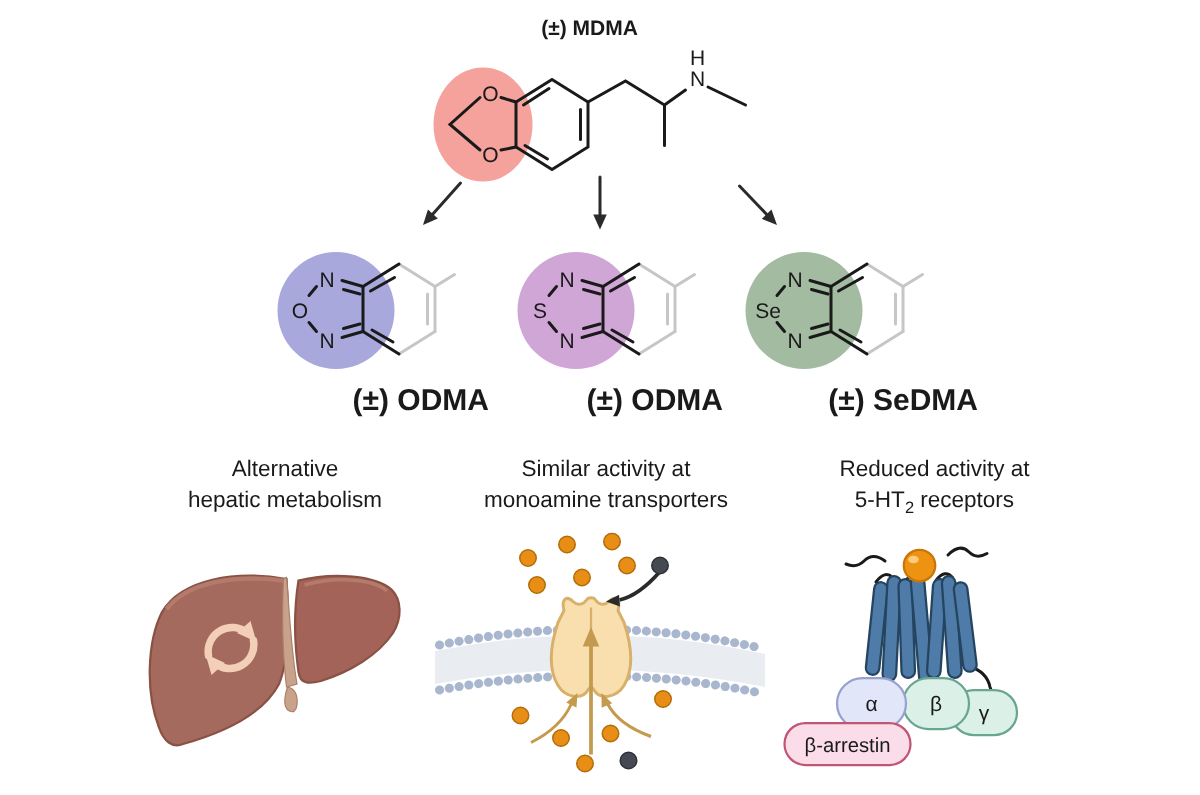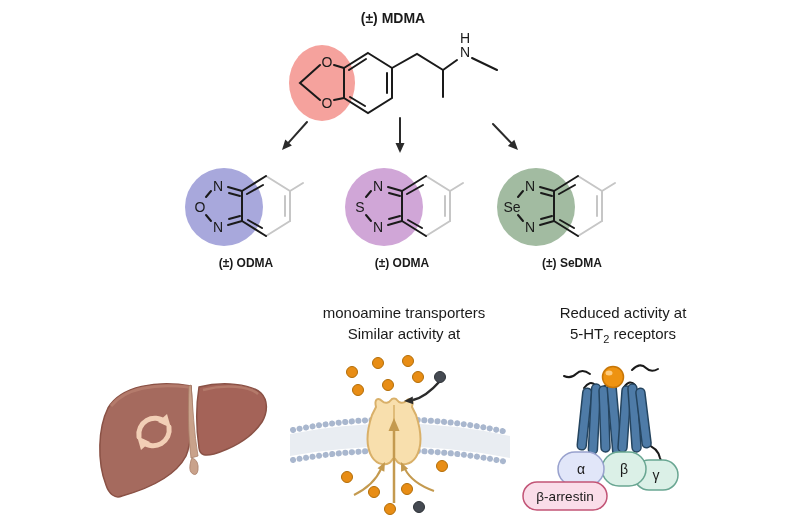--- a/index.html
+++ b/index.html
@@ -1,20 +1,20 @@
 <!DOCTYPE html>
 <html><head>
 <meta charset="utf-8">
 <style>
   html,body{margin:0;padding:0;background:#ffffff;}
   #canvas{position:relative;width:800px;height:530px;background:#ffffff;overflow:hidden;
           font-family:"Liberation Sans",sans-serif;color:#1a1a1a;}
   .abs{position:absolute;}
   .title{font-weight:bold;font-size:14px;text-align:center;}
-  .alabel{font-weight:bold;font-size:12px;text-align:center;width:160px;top:256px;}
+  .alabel{font-weight:bold;font-size:20px;text-align:right;width:160px;top:256px;}
   .caption{font-size:15px;line-height:21px;text-align:center;top:302px;}
   svg text{font-family:"Liberation Sans",sans-serif;}
   sub{font-size:11px;}
 </style>
 </head>
 <body>
 
 <div id="canvas">
 
   <svg width="0" height="0" class="abs" aria-hidden="true">
@@ -112,23 +112,27 @@
       <text x="34" y="36">N</text>
       <text x="16" y="57">Se</text>
       <text x="34" y="77">N</text>
     </g>
   </svg>
 
   <div class="abs alabel" style="left:166px;">(±) ODMA</div>
   <div class="abs alabel" style="left:322px;">(±) ODMA</div>
   <div class="abs alabel" style="left:492px;">(±) SeDMA</div>
 
+  <div class="abs caption" style="left:90px;width:200px;">
+    <div>Alternative</div>
+    <div>hepatic metabolism</div>
+  </div>
   <div class="abs caption" style="left:294px;width:220px;">
+    <div>Similar activity at</div>
     <div>monoamine transporters</div>
-    <div>Similar activity at</div>
   </div>
   <div class="abs caption" style="left:518px;width:210px;">
     <div>Reduced activity at</div>
     <div><span>5-HT</span><sub>2</sub><span> receptors</span></div>
   </div>
 
   <svg class="abs" style="left:95px;top:378px;" width="185" height="145" viewBox="0 0 185 145">
     <path d="M 96 8 C 62 2 26 8 13 30 C 3 50 2 84 11 107 C 14 116 20 121 27 118 C 52 111 80 99 91 78 C 97 64 98 34 96 8 Z" fill="#a56a5e" stroke="#8a5145" stroke-width="1.5"></path>
     <path d="M 104 9 C 128 3 156 6 166 15 C 173 22 173 34 167 44 C 157 59 138 70 119 76 C 111 78 105 78 104 70 C 101 49 101 28 104 9 Z" fill="#a46358" stroke="#8a5145" stroke-width="1.5"></path>
     <path d="M 16 28 C 30 10 60 5 94 9" fill="none" stroke="#b8806f" stroke-width="3" opacity="0.8"></path>

